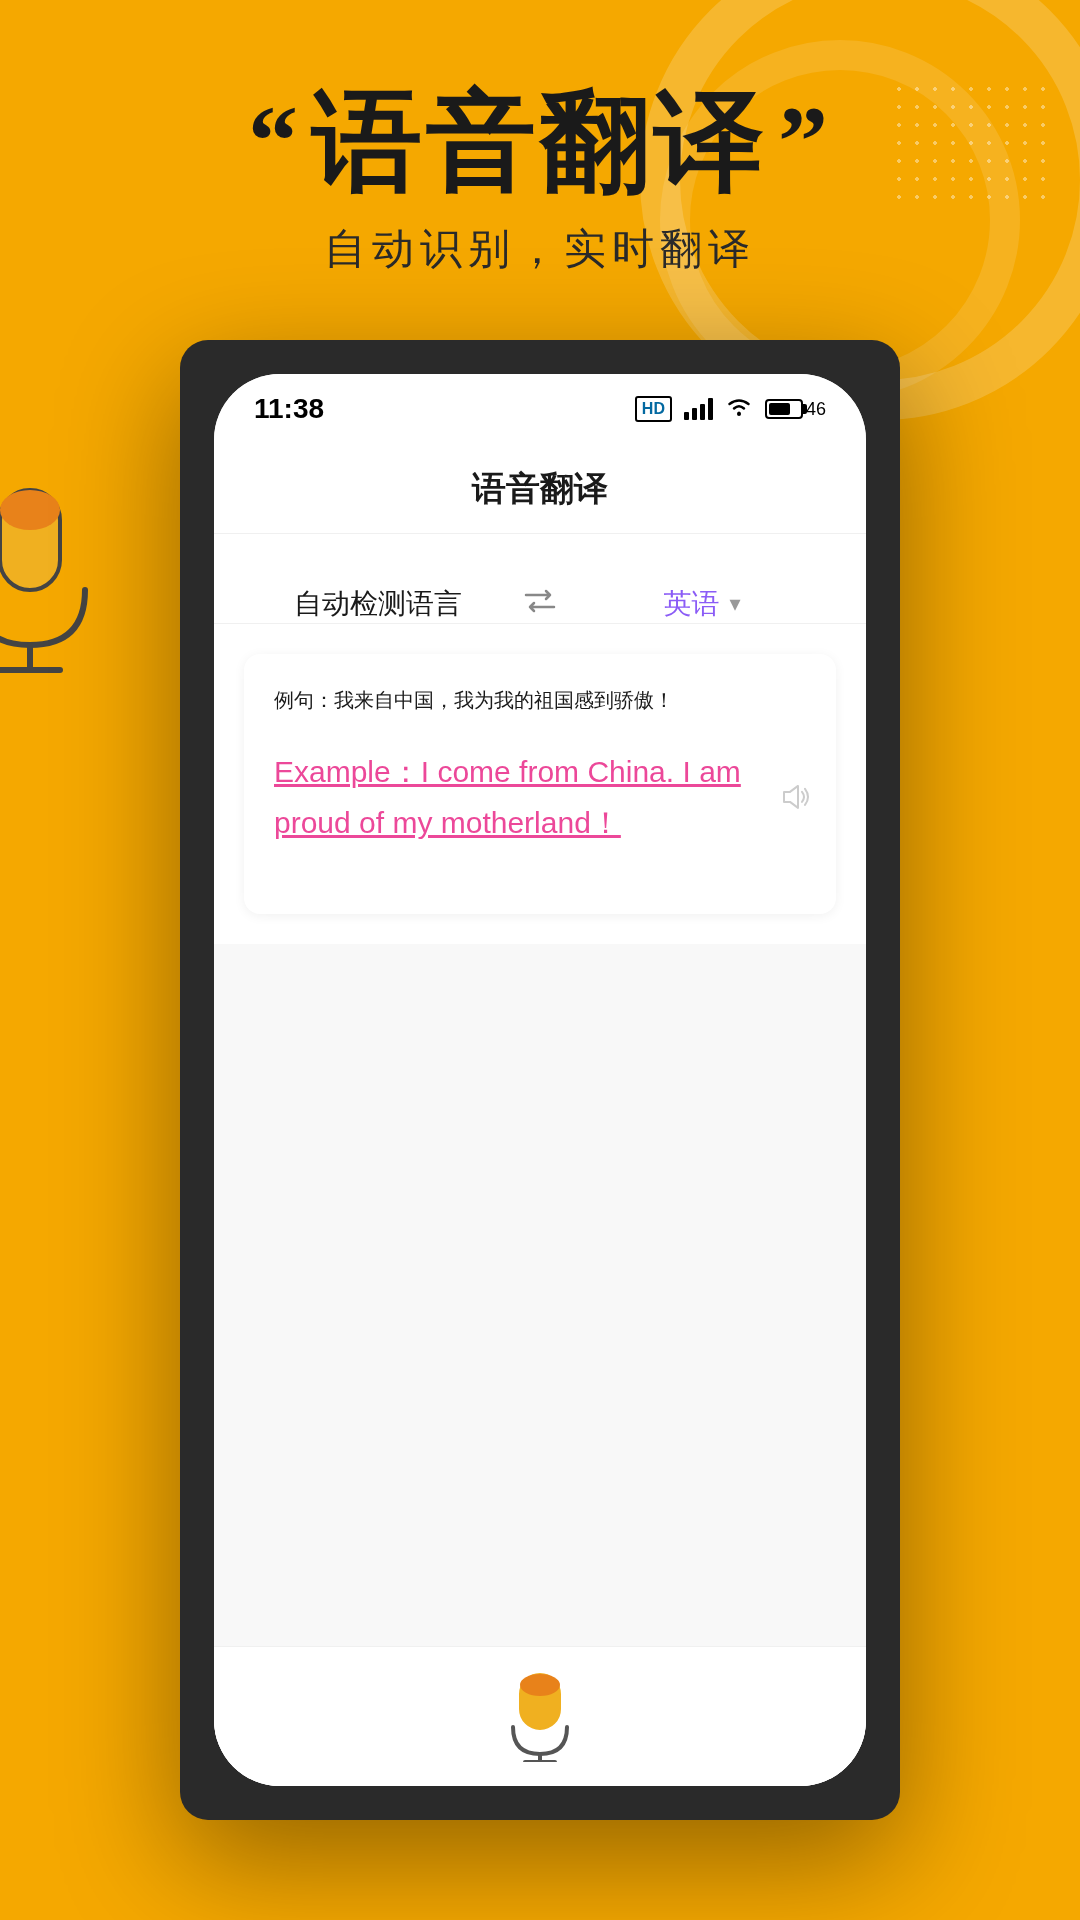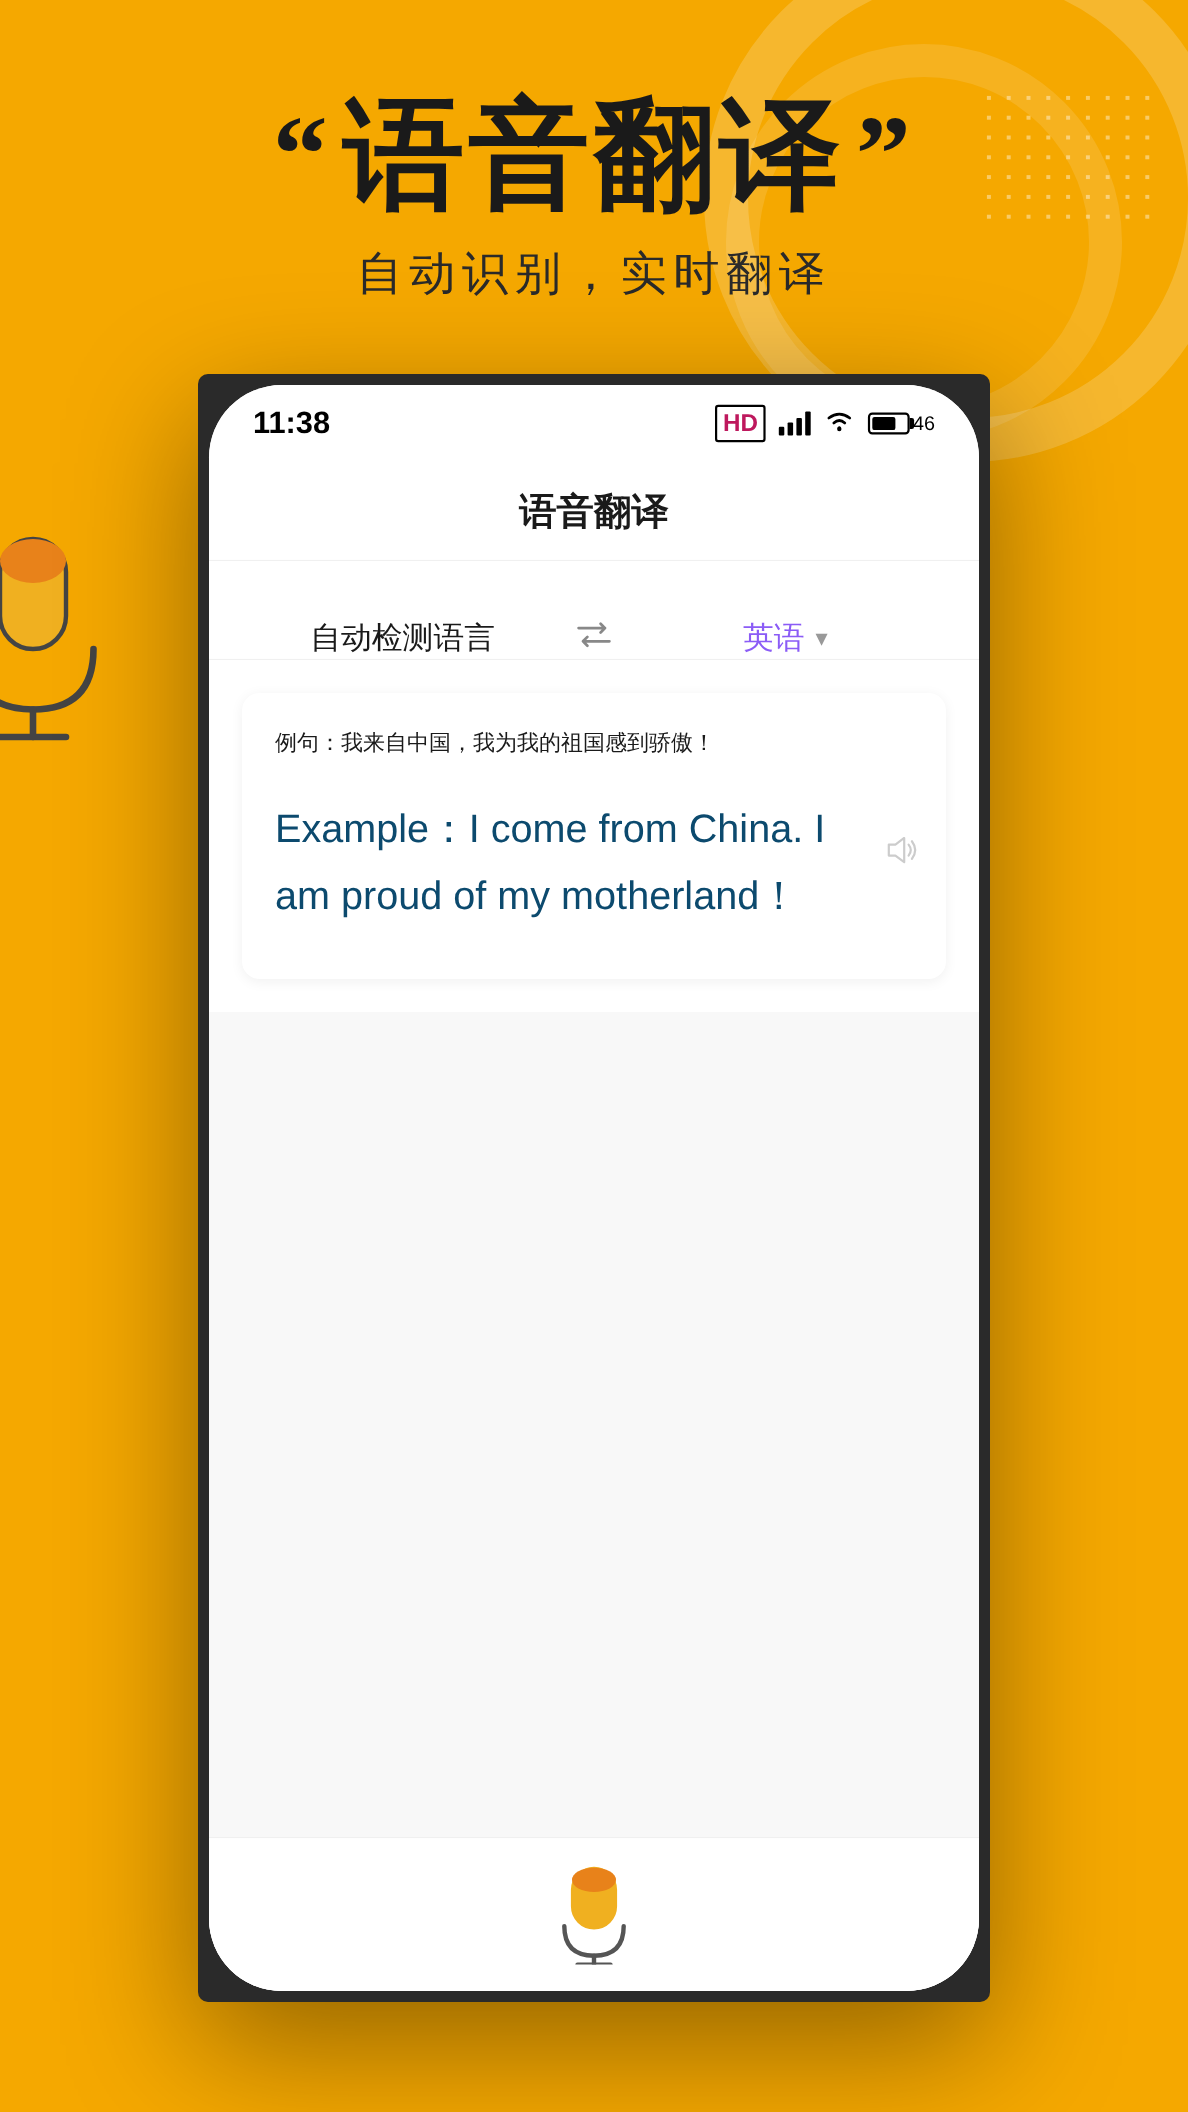--- a/index.html
+++ b/index.html
@@ -100,22 +100,22 @@
       left: 50%;
       transform: translateX(-50%);
       width: 720px;
       height: 1480px;
     }
 
     .phone-outer {
       width: 720px;
       height: 1480px;
       background: #2a2a2a;
-      border-radius: 9px;
-      padding: 10px;
+      border-radius: 28px;
+      padding: 34px;
       box-shadow: 0 40px 120px rgba(0,0,0,0.4);
     }
 
     .phone-inner {
       width: 100%;
       height: 100%;
       background: #f0f0f0;
       border-radius: 66px;
       overflow: hidden;
       position: relative;
@@ -137,23 +137,23 @@
       color: #000;
     }
 
     .status-icons {
       display: flex;
       align-items: center;
       gap: 12px;
     }
 
     .status-hd {
-      font-size: 22px;
+      font-size: 16px;
       font-weight: 700;
-      color: #be185d;
+      color: #0369a1;
       border: 2px solid #000;
       padding: 2px 5px;
       border-radius: 3px;
     }
 
     
     .signal-bars {
       display: flex;
       align-items: flex-end;
       gap: 3px;
@@ -299,24 +299,25 @@
     }
 
     .source-text {
       font-size: 20px;
       color: #1a1a1a;
       line-height: 1.6;
       margin-bottom: 30px;
     }
 
     .translated-text {
-      font-size: 36px;
-      color: #0c4a6e;
+      font-size: 30px;
+      color: #ec4899;
       line-height: 1.7;
       padding-right: 60px;
+      text-decoration: underline;
     }
 
     .speaker-icon {
       position: absolute;
       right: 24px;
       top: 50%;
       transform: translateY(-10%);
       font-size: 30px;
       color: #ccc;
     }

